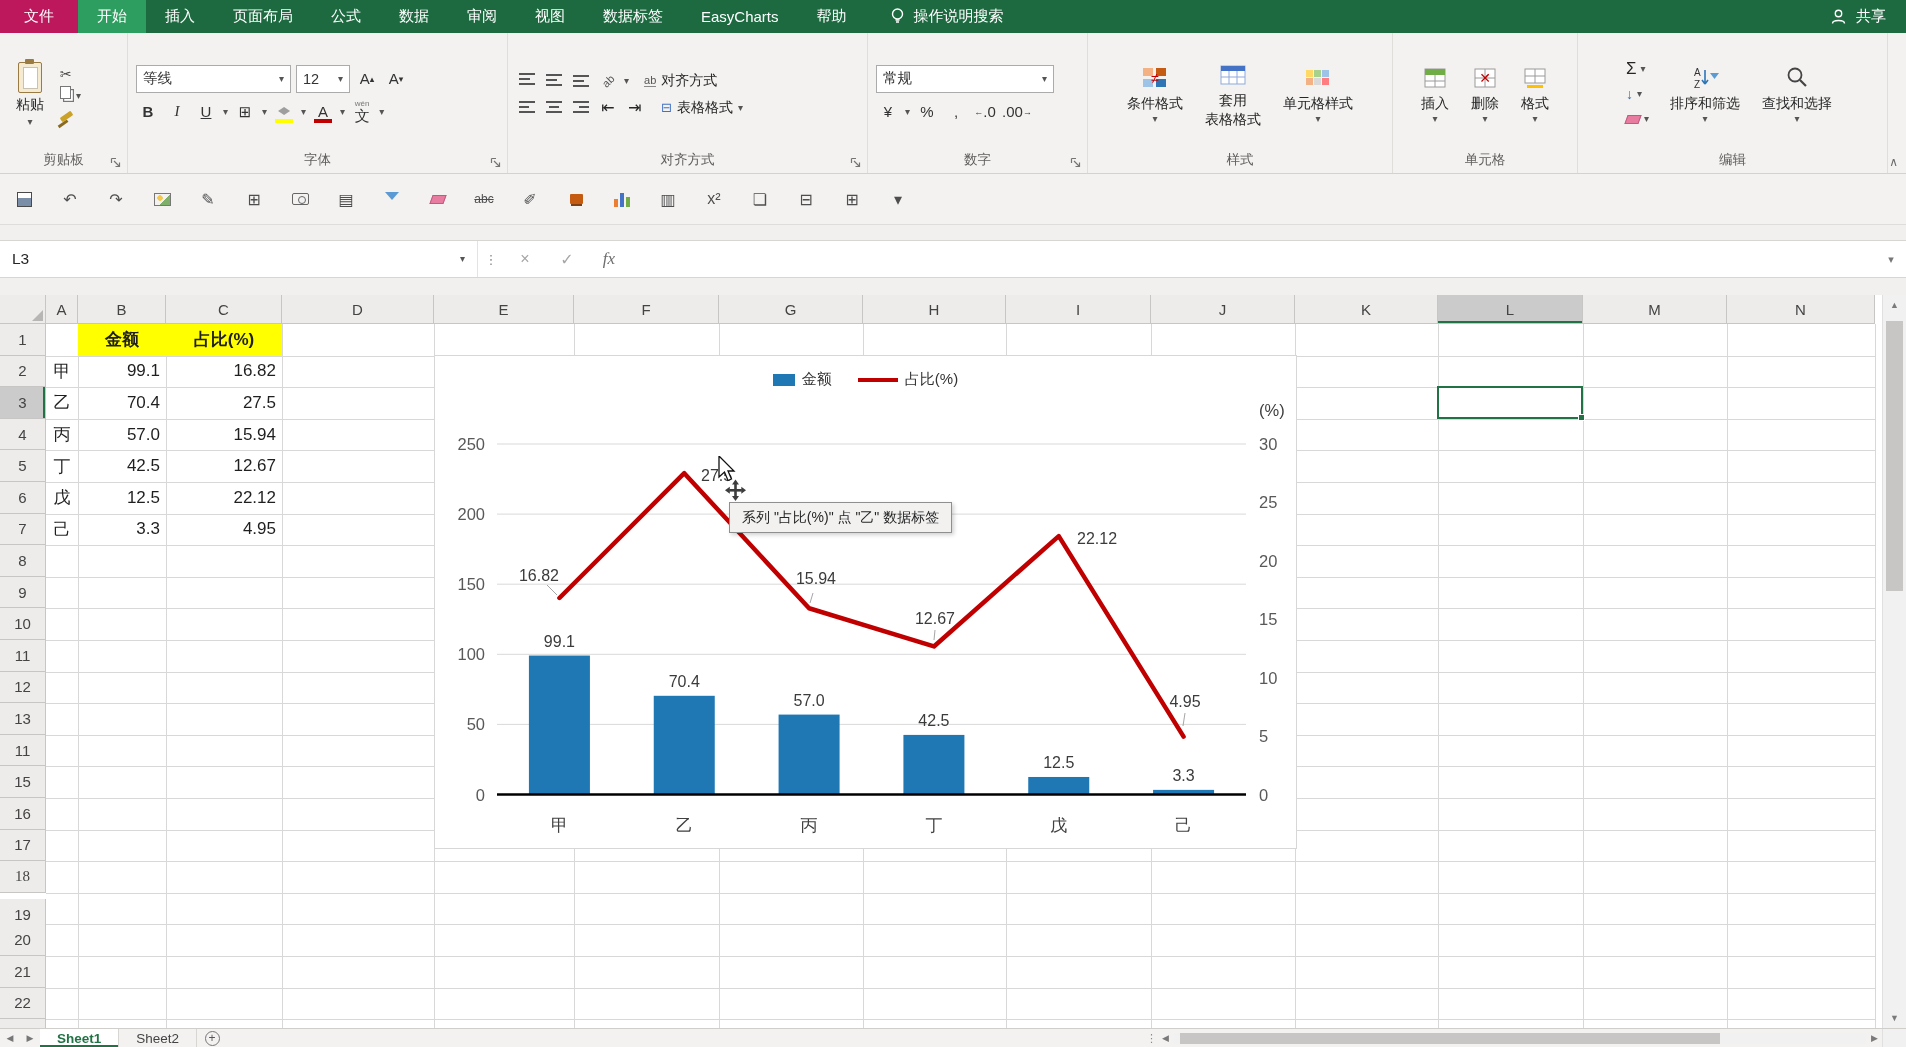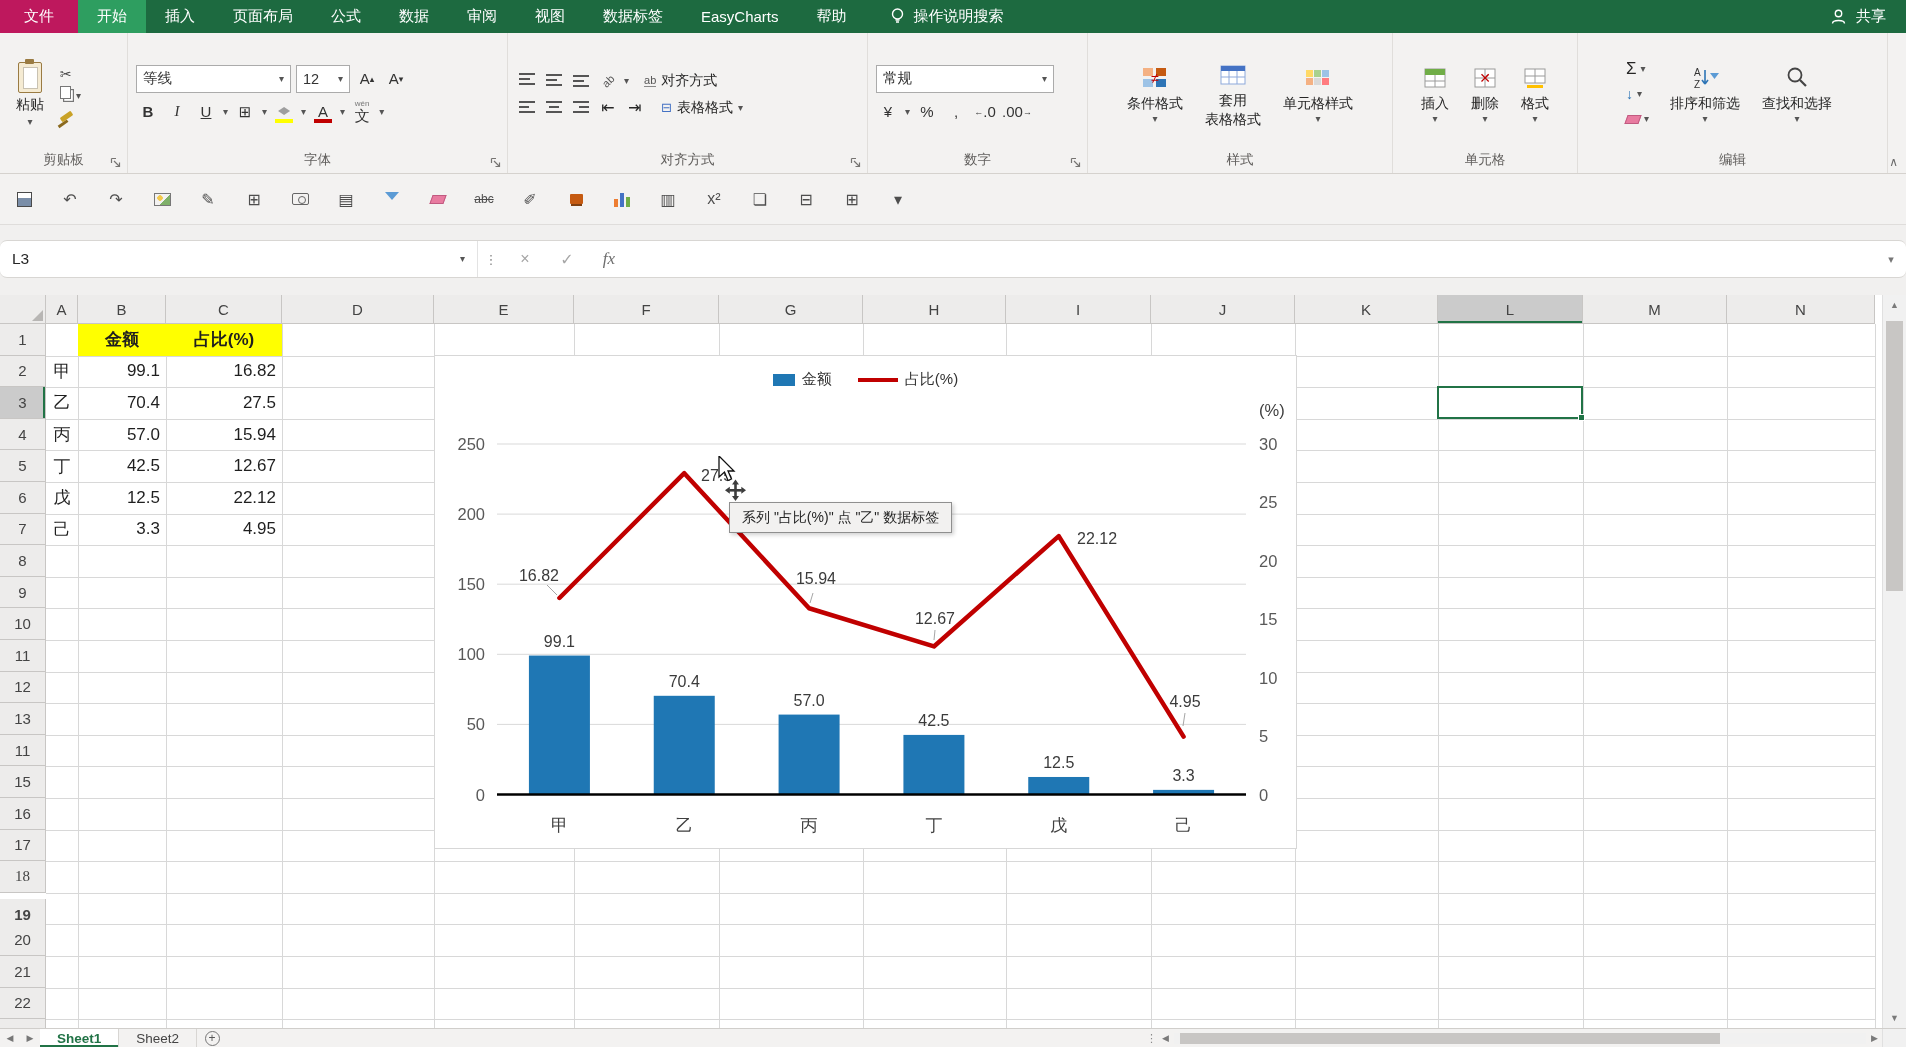--- a/index.html
+++ b/index.html
@@ -81,21 +81,21 @@
   .ic-funnel { width:0; height:0; border:7px solid transparent; border-top:8px solid #5B9BD5; }
   .ic-paint { width:13px; height:10px; background:#C55A11; border-radius:1px; box-shadow:0 3px 0 -1px #7F3F10; }
   .ic-bars { display:inline-flex; align-items:flex-end; gap:2px; height:15px; }
   .ic-bars i { width:4px; background:#4472C4; display:inline-block; }
   .ic-bars i:nth-child(1){ height:8px; background:#ED7D31; }
   .ic-bars i:nth-child(2){ height:14px; }
   .ic-bars i:nth-child(3){ height:10px; background:#70AD47; }
 
   
   .fbar-band { position:absolute; top:225px; left:0; right:0; height:70px; background:#F1F0EF; }
-  .fbar { position:absolute; top:15px; left:0; right:0; height:38px; background:#fff; border-top:1px solid #D8D6D3; border-bottom:1px solid #D8D6D3; display:flex; align-items:stretch; font-size:15.5px;border-radius:7px; }
+  .fbar { position:absolute; top:15px; left:0; right:0; height:38px; background:#fff; border-top:1px solid #D8D6D3; border-bottom:1px solid #D8D6D3; display:flex; align-items:stretch; font-size:15.5px; }
   .namebox { width:478px; display:flex; align-items:center; padding:0 12px; border-right:1px solid #E3E3E3; color:#262626; }
   .namebox .dd { margin-left:auto; }
   .fdots { width:26px; display:flex; align-items:center; justify-content:center; color:#8A8A8A; font-size:13px; }
   .fbtn { width:42px; display:flex; align-items:center; justify-content:center; color:#A6A6A6; font-size:16px; border-right:0; }
   .fx { font-style:italic; font-family:"Liberation Serif",serif; color:#6E6E6E; font-size:17px; }
   .finput { flex:1; }
   .fexpand { width:30px; display:flex; align-items:center; justify-content:center; color:#777; font-size:11px; }
 
   
   .sheet { position:absolute; top:295px; left:0; width:1882px; height:733px; background:#fff; overflow:hidden; }
@@ -654,21 +654,21 @@
       <div class="rowhdr" style="top: 281.8px; height: 31.6px;">9</div>
       <div class="rowhdr" style="top: 313.4px; height: 31.6px;">10</div>
       <div class="rowhdr" style="top: 345px; height: 31.6px;">11</div>
       <div class="rowhdr" style="top: 376.6px; height: 31.6px;">12</div>
       <div class="rowhdr" style="top: 408.2px; height: 31.6px;">13</div>
       <div class="rowhdr" style="top: 439.8px; height: 31.6px;">11</div>
       <div class="rowhdr" style="top: 471.4px; height: 31.6px;">15</div>
       <div class="rowhdr" style="top: 503px; height: 31.6px;">16</div>
       <div class="rowhdr" style="top: 534.6px; height: 31.6px;">17</div>
       <div class="rowhdr" style="top: 566.2px; height: 31.6px; font-family: Liberation Serif, serif;">18</div>
-      <div class="rowhdr" style="top: 604px; height: 31.6px; font-weight: bold;">19</div>
+      <div class="rowhdr" style="top: 604px; height: 31.6px;">19</div>
       <div class="rowhdr" style="top: 629.4px; height: 31.6px;">20</div>
       <div class="rowhdr" style="top: 661px; height: 31.6px;">21</div>
       <div class="rowhdr" style="top: 692.6px; height: 31.6px;">22</div>
       <div class="rowhdr" style="top: 724.2px; height: 31.6px;">23</div>
       <div class="cell yellow" style="left: 78px; top: 29px; width: 88px; height: 31.6px;">金额</div>
       <div class="cell yellow" style="left: 166px; top: 29px; width: 116px; height: 31.6px;">占比(%)</div>
       <div class="cell cat" style="left: 46px; top: 60.6px; width: 32px; height: 31.6px;">甲</div>
       <div class="cell num" style="left: 78px; top: 60.6px; width: 88px; height: 31.6px;">99.1</div>
       <div class="cell num" style="left: 166px; top: 60.6px; width: 116px; height: 31.6px;">16.82</div>
       <div class="cell cat" style="left: 46px; top: 92.2px; width: 32px; height: 31.6px;">乙</div>

